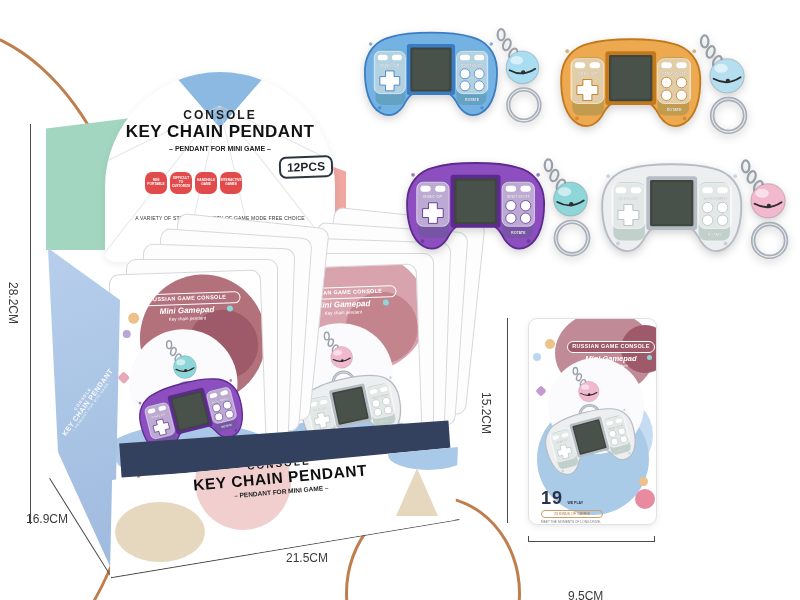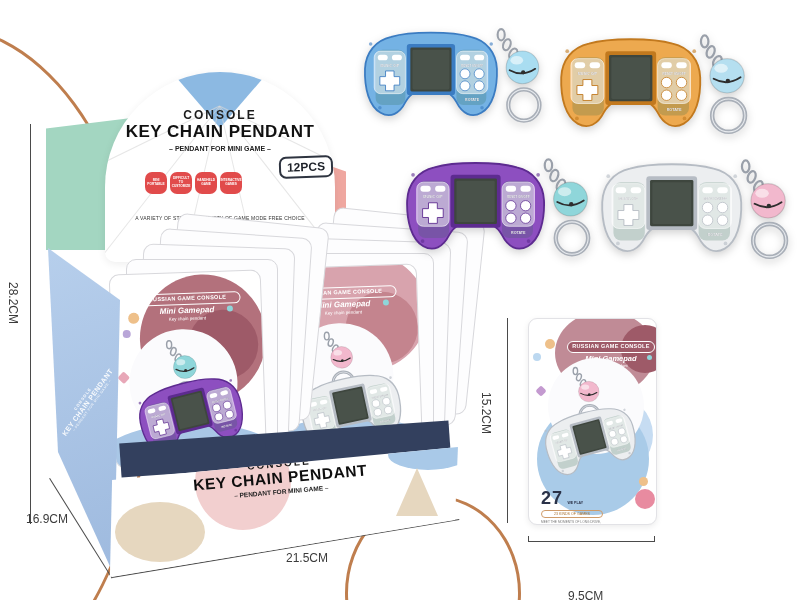--- a/index.html
+++ b/index.html
@@ -264,21 +264,21 @@
     <div class="dome" style="left:19px;top:39px;width:96px;height:96px;"></div>
     <svg class="abs" style="left:40px;top:44px;width:36px;height:67px;" viewBox="0 0 80 150">
         <use href="#charm"></use>
       </svg>
     <div class="abs" style="left:14px;top:90px;width:96px;transform:rotate(-15deg);">
       <svg viewBox="0 0 200 132" style="width:96px;">
           <use href="#gamepad"></use>
         </svg>
     </div>
     <div class="abs" style="left:12px;top:170px;">
-      <span class="count-num">27</span>
+      <span class="count-num">19</span>
       <span class="count-cap">WE PLAY</span>
       <div class="count-banner">23 KINDS OF GAMES</div>
       <div class="count-note">
         <div>MEET THE MOMENTS OF LONG DRIVE,</div>
         <div>THE GAME STARTS.</div>
       </div>
     </div>
   </div>
 
   <div class="dim dim-v" style="left:6px;top:282px;">28.2CM</div>

